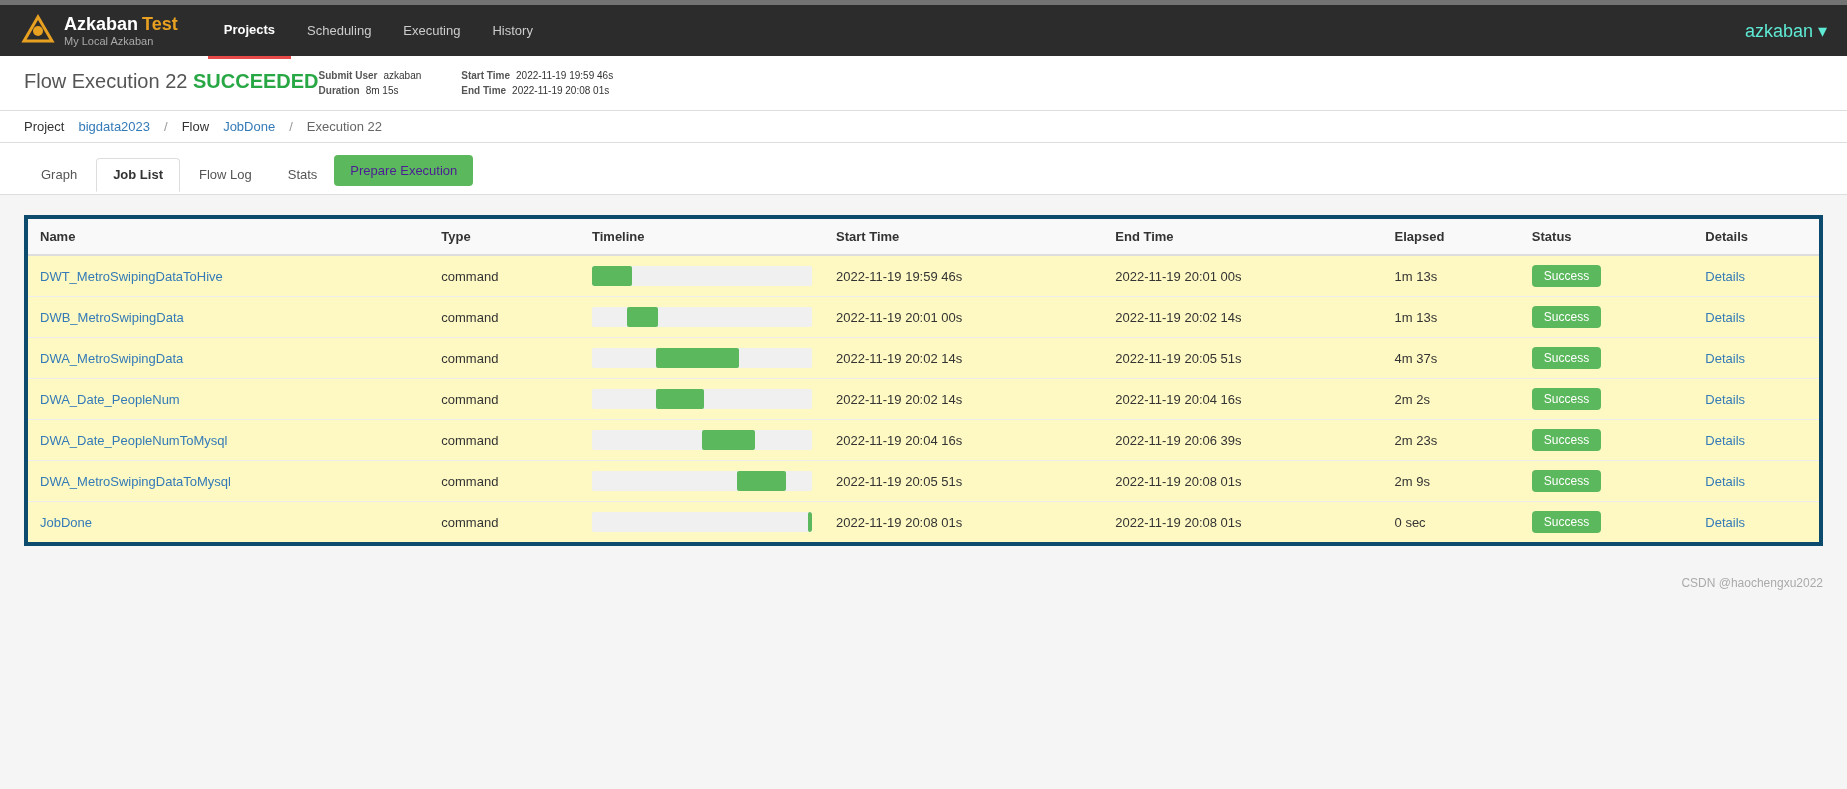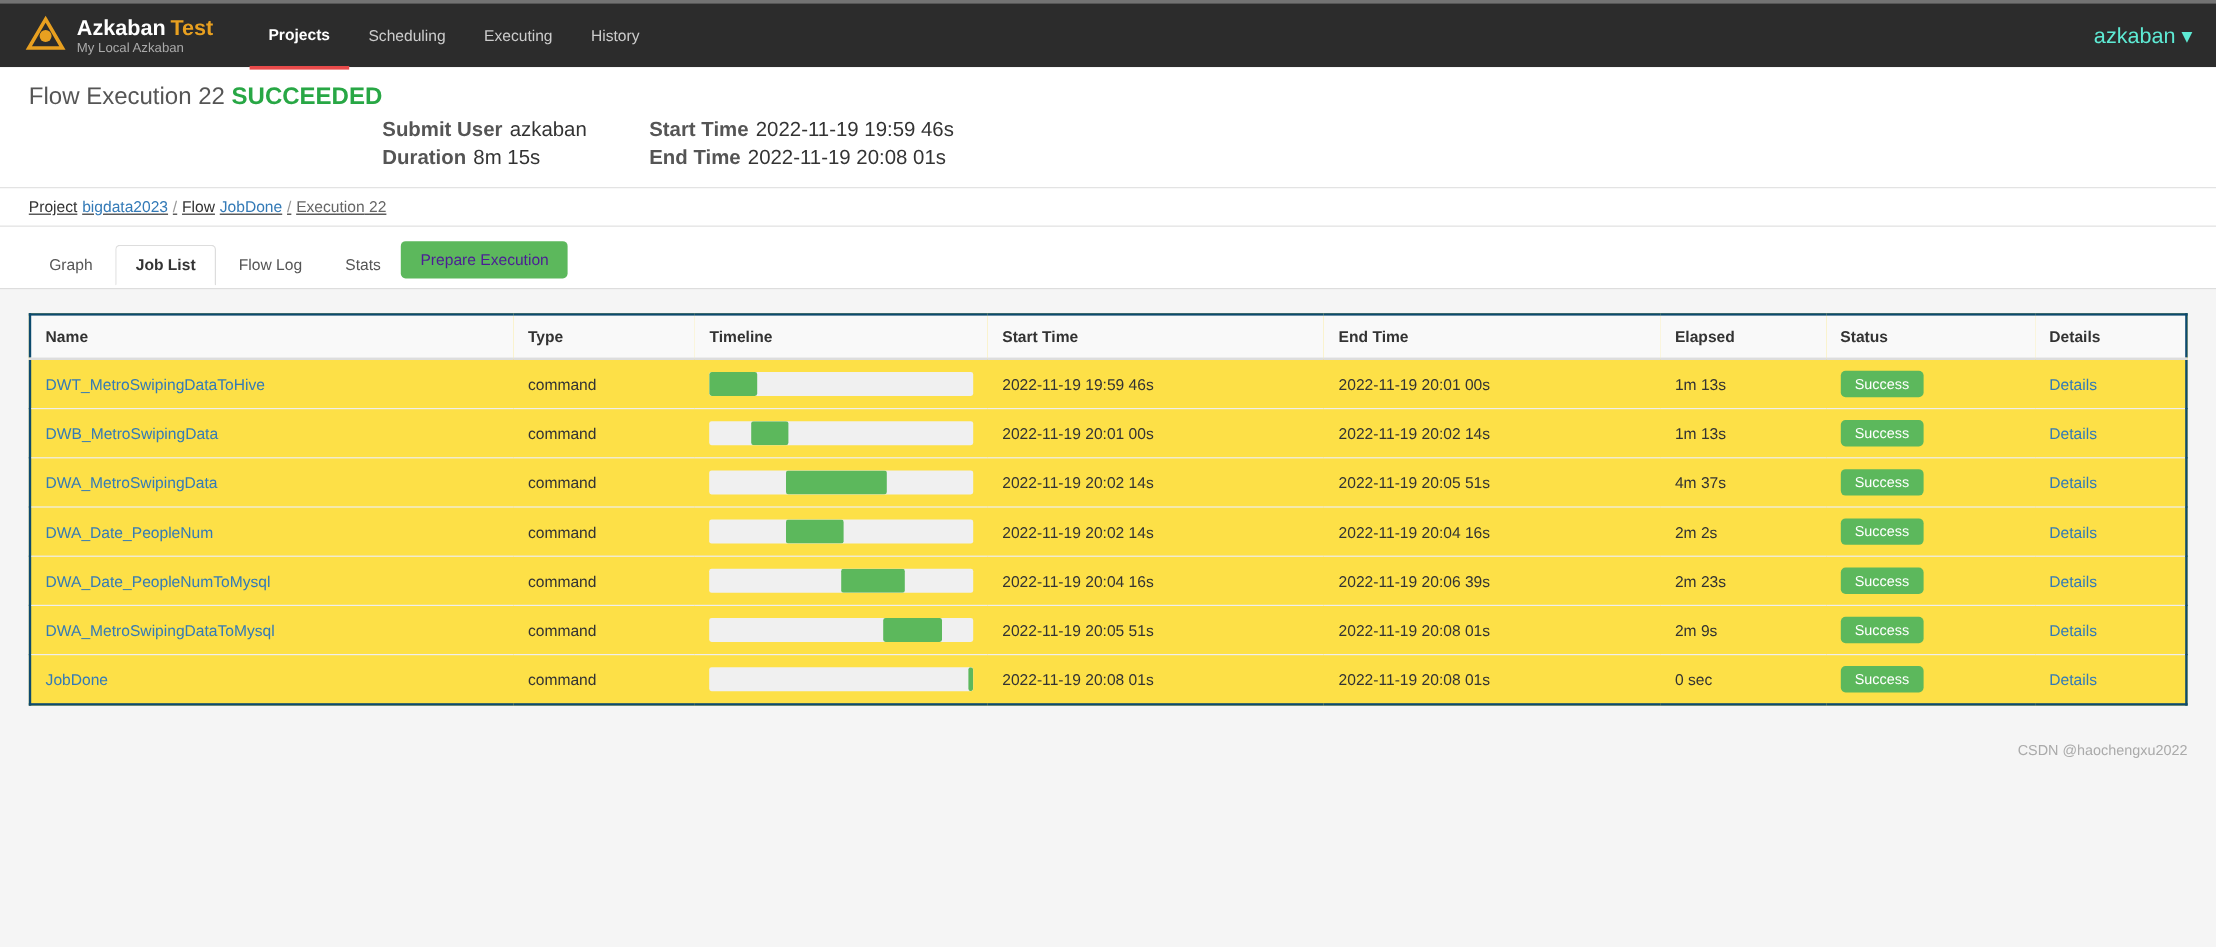--- a/index.html
+++ b/index.html
@@ -5,21 +5,21 @@
     * { box-sizing: border-box; margin: 0; padding: 0; }
     body { font-family: Arial, sans-serif; font-size: 13px; background: #f5f5f5; color: #333; }
 
     
     .navbar {
       background: #2c2c2c;
       height: 56px;
       display: flex;
       align-items: center;
       padding: 0 20px;
-      border-top: 3px solid #737373;
+      border-top: 5px solid #737373;
     }
     .navbar-brand {
       display: flex;
       align-items: center;
       margin-right: 30px;
     }
     .brand-logo {
       width: 36px;
       height: 36px;
       margin-right: 8px;
@@ -77,39 +77,37 @@
       font-size: 20px;
       color: #555;
       font-weight: normal;
     }
     .flow-title .succeeded {
       color: #28a745;
       font-weight: bold;
     }
     .header-meta {
       display: flex;
-      gap: 52px;
-      font-size: 17px;
-      margin-top: 28px;
+      gap: 40px;
+      font-size: 10px;
     }
     .meta-col { display: flex; flex-direction: column; gap: 4px; }
     .meta-row { display: flex; gap: 6px; }
     .meta-label { font-weight: bold; color: #555; }
     .meta-value { color: #333; }
 
     
     .breadcrumb {
       background: #fff;
       padding: 8px 24px;
       border-bottom: 1px solid #ddd;
       font-size: 13px;
       display: flex;
       align-items: center;
-      gap: 4px;
-      text-decoration: underline;
+      gap: 14px;
     }
     .breadcrumb a { color: #337ab7; text-decoration: none; }
     .breadcrumb-sep { color: #999; }
     .breadcrumb-current { color: #666; }
 
     
     .tabs-section {
       background: #fff;
       padding: 12px 24px 0;
       border-bottom: 1px solid #ddd;
@@ -148,22 +146,22 @@
 
     
     .main-content {
       padding: 20px 24px;
     }
 
     
     .data-table {
       width: 100%;
       border-collapse: collapse;
-      background: #fde047;
-      border: 2px solid #0c4a6e;
+      background: #fef9c3;
+      border: 4px solid #0c4a6e;
     }
     .data-table th {
       background: #f9f9f9;
       padding: 10px 12px;
       text-align: left;
       font-weight: bold;
       font-size: 13px;
       border-bottom: 2px solid #ddd;
       color: #333;
     }

